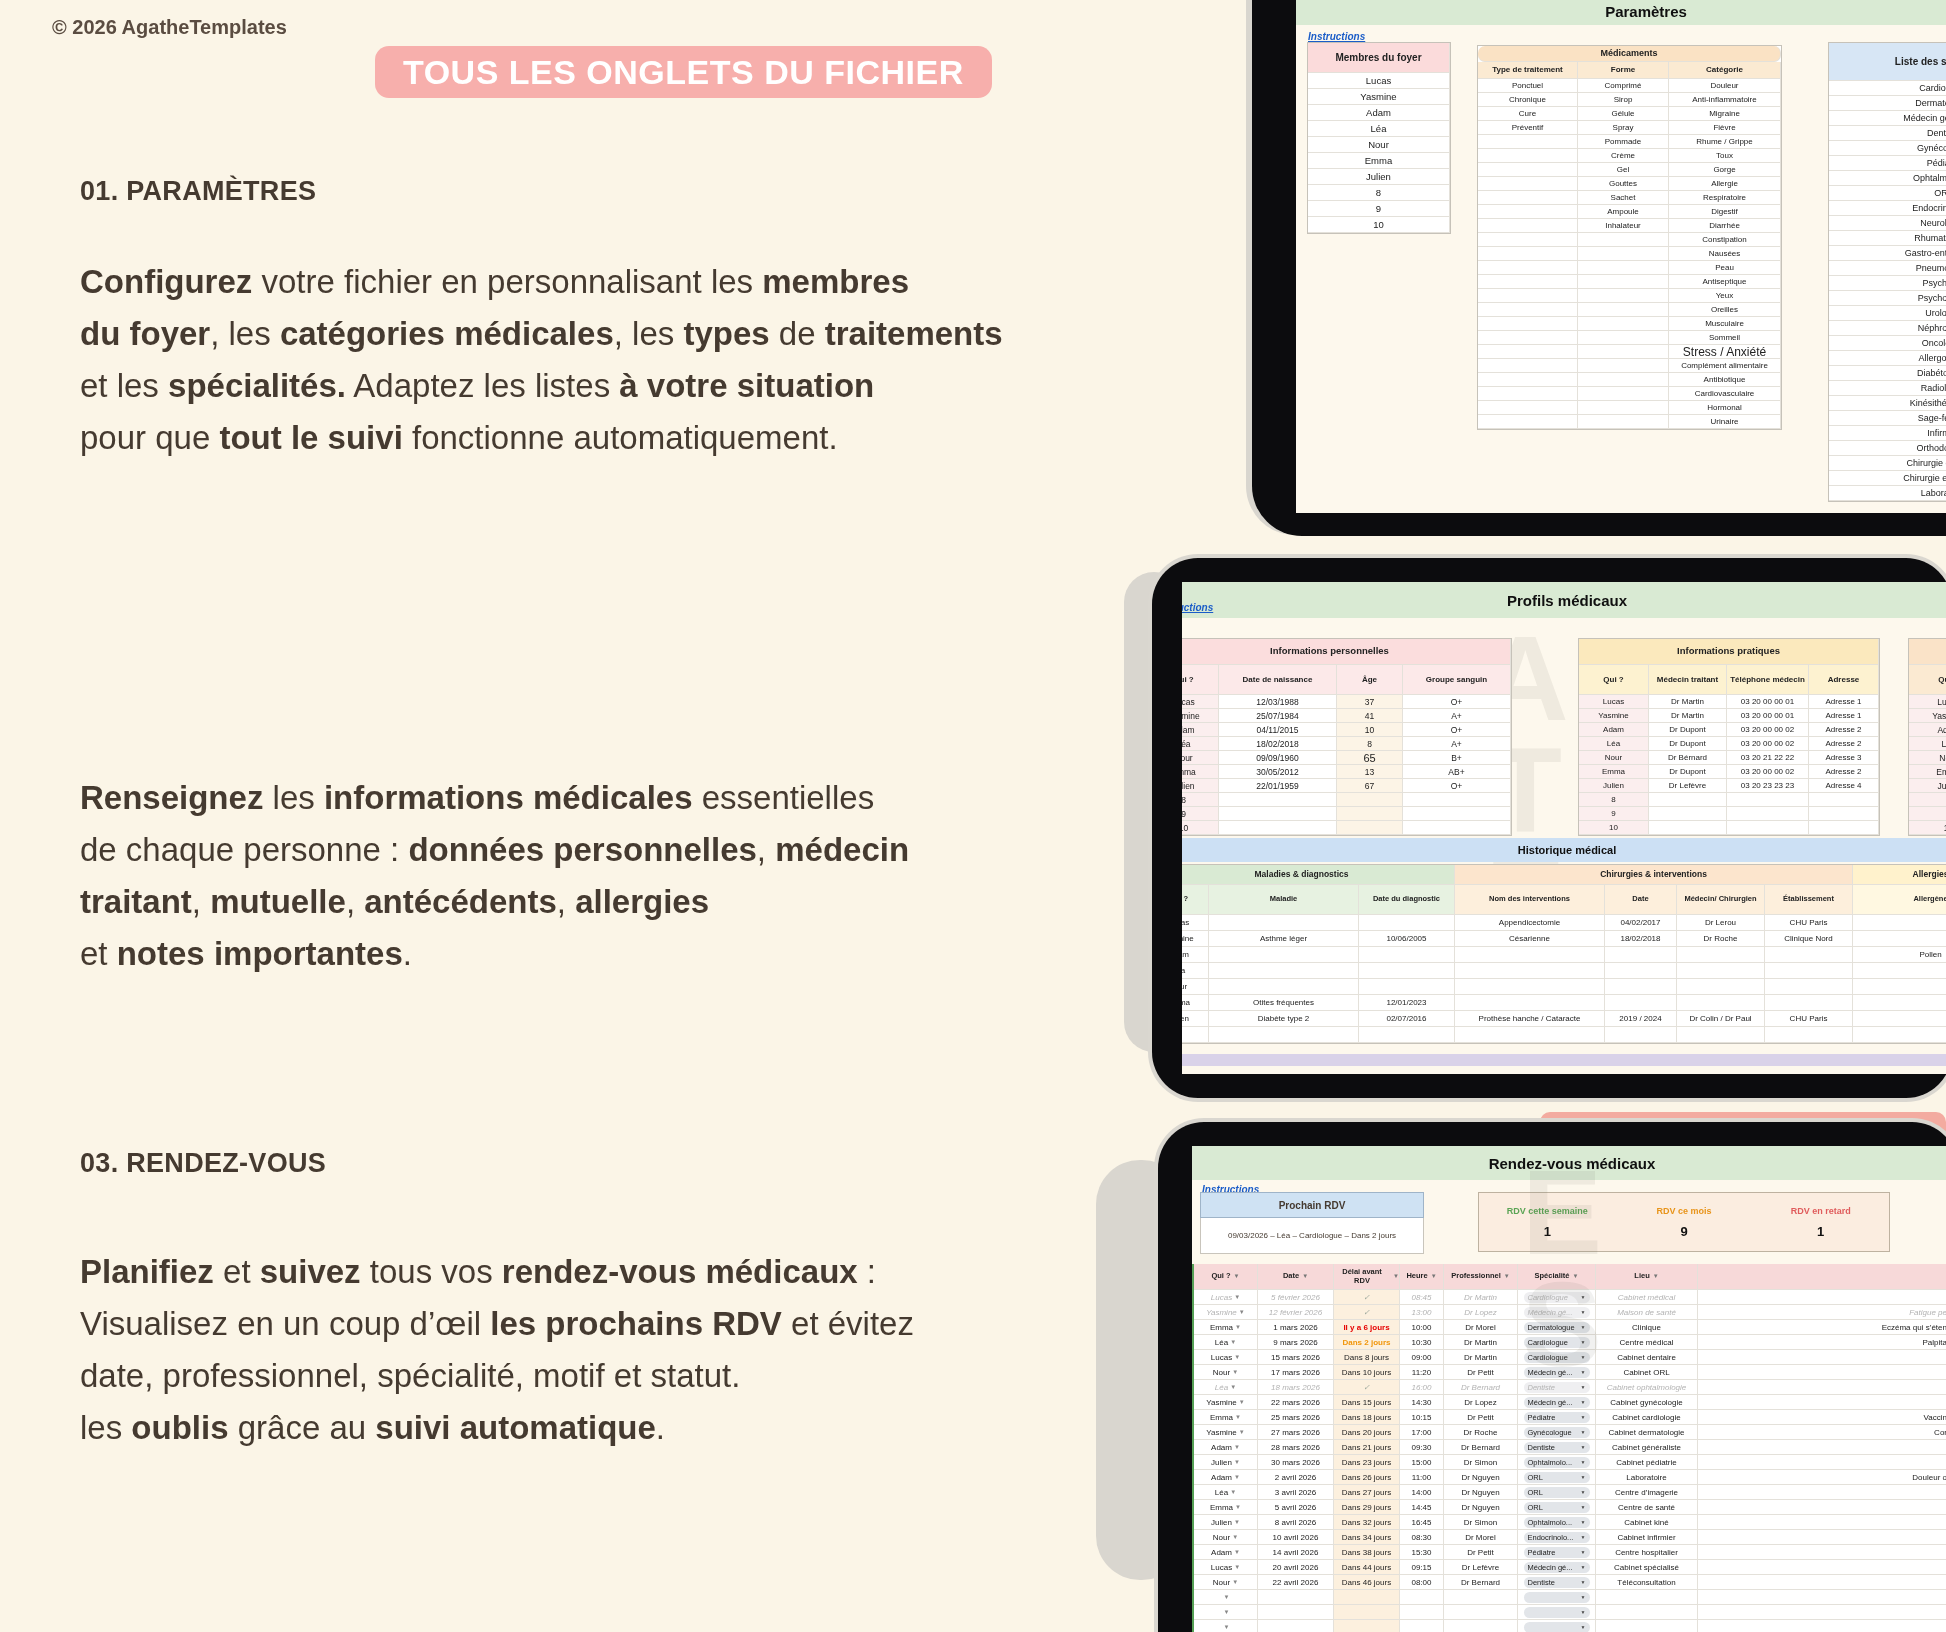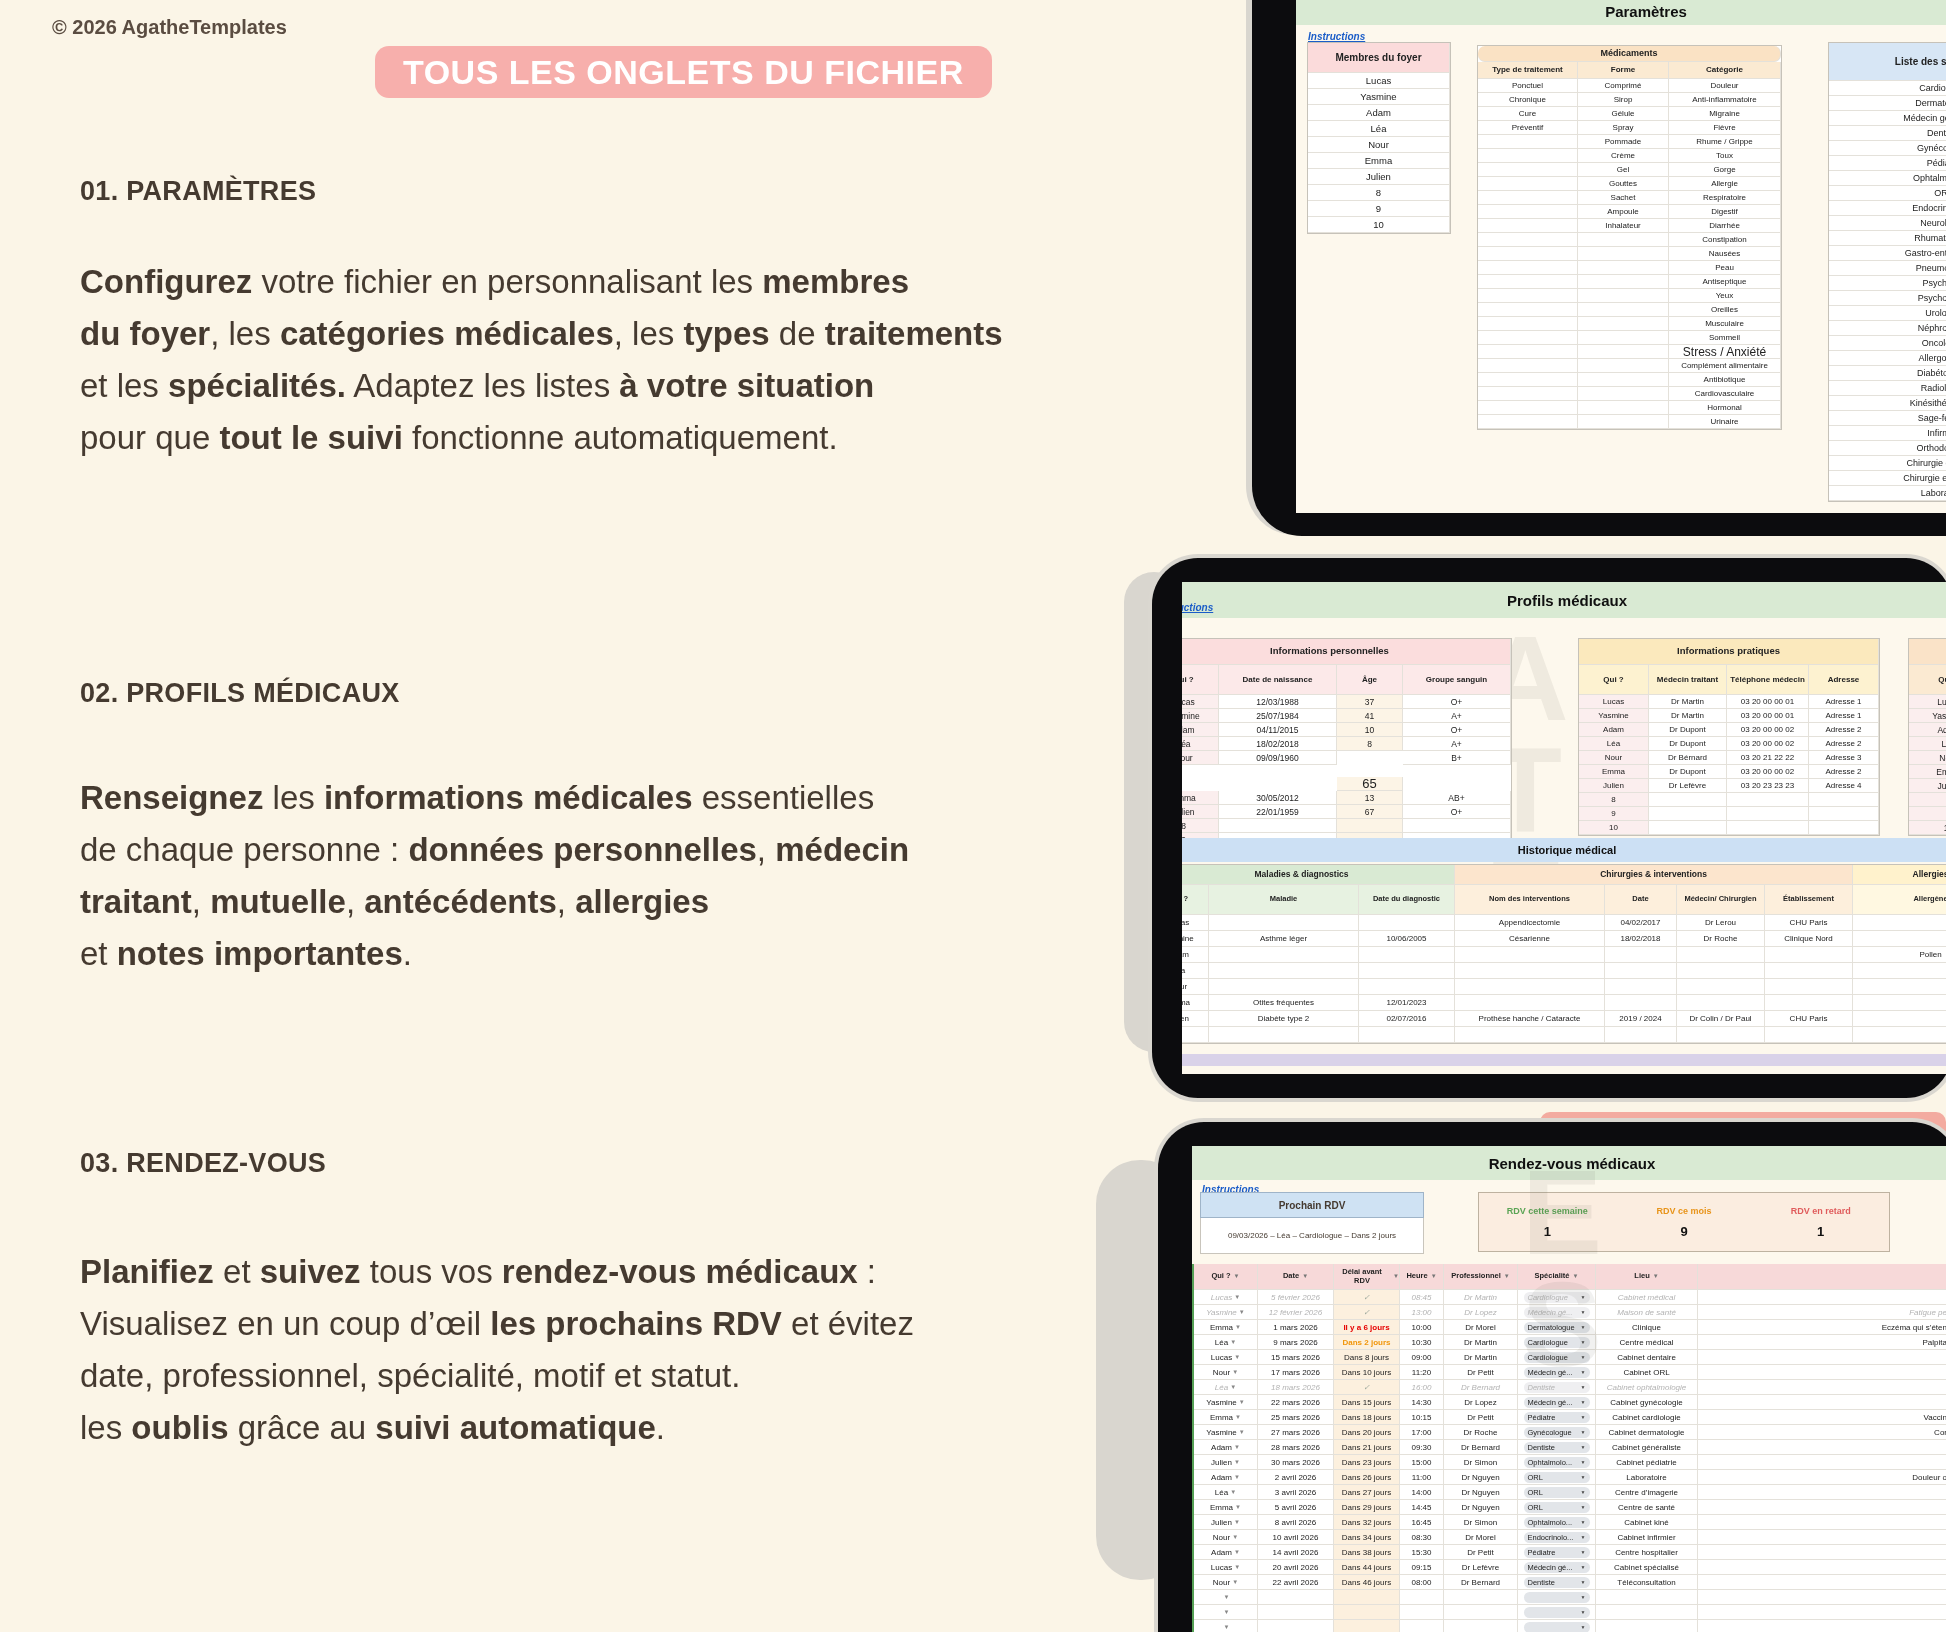--- a/index.html
+++ b/index.html
@@ -66,21 +66,20 @@
   <div class="badge">TOUS LES ONGLETS DU FICHIER</div>
 
   <div class="sec-h" style="top:176px">01. PARAMÈTRES</div>
   <div class="para" style="top:256px" id="para0">
       <div><b>Configurez</b><span> votre fichier en personnalisant les </span><b>membres</b></div>
       <div><b>du foyer</b><span>, les </span><b>catégories médicales</b><span>, les </span><b>types</b><span> de </span><b>traitements</b></div>
       <div><span>et les </span><b>spécialités.</b><span> Adaptez les listes </span><b>à votre situation</b></div>
       <div><span>pour que </span><b>tout le suivi</b><span> fonctionne automatiquement.</span></div>
     </div>
 
-  <div class="sec-h" style="top:678px">02. PROFILS MÉDICAUX</div>
   <div class="para" style="top:772px" id="para1">
       <div><b>Renseignez</b><span> les </span><b>informations médicales</b><span> essentielles</span></div>
       <div><span>de chaque personne : </span><b>données personnelles</b><span>, </span><b>médecin</b></div>
       <div><b>traitant</b><span>, </span><b>mutuelle</b><span>, </span><b>antécédents</b><span>, </span><b>allergies</b></div>
       <div><span>et </span><b>notes importantes</b><span>.</span></div>
     </div>
 
   <div class="sec-h" style="top:1148px">03. RENDEZ-VOUS</div>
   <div class="para" style="top:1246px" id="para2">
       <div><b>Planifiez</b><span> et </span><b>suivez</b><span> tous vos </span><b>rendez-vous médicaux</b><span> :</span></div>
@@ -407,21 +406,21 @@
           </div>
           <div class="trow">
             <div class="cell" style="width: 70px; height: 14px; font-size: 8.5px; background: rgb(251, 238, 238);">Léa</div>
             <div class="cell" style="width: 118px; height: 14px; font-size: 8.5px; background: rgb(255, 255, 255);">18/02/2018</div>
             <div class="cell" style="width: 66px; height: 14px; font-size: 8.5px; background: rgb(252, 244, 230);">8</div>
             <div class="cell" style="width: 108px; height: 14px; font-size: 8.5px; background: rgb(255, 255, 255);">A+</div>
           </div>
           <div class="trow">
             <div class="cell" style="width: 70px; height: 14px; font-size: 8.5px; background: rgb(251, 238, 238);">Nour</div>
             <div class="cell" style="width: 118px; height: 14px; font-size: 8.5px; background: rgb(255, 255, 255);">09/09/1960</div>
-            <div class="cell" style="width: 66px; height: 14px; font-size: 13px; background: rgb(252, 244, 230); margin-top: 26px;">65</div>
+            <div class="cell" style="width: 66px; height: 14px; font-size: 11px; background: rgb(252, 244, 230);">65</div>
             <div class="cell" style="width: 108px; height: 14px; font-size: 8.5px; background: rgb(255, 255, 255);">B+</div>
           </div>
           <div class="trow">
             <div class="cell" style="width: 70px; height: 14px; font-size: 8.5px; background: rgb(251, 238, 238);">Emma</div>
             <div class="cell" style="width: 118px; height: 14px; font-size: 8.5px; background: rgb(255, 255, 255);">30/05/2012</div>
             <div class="cell" style="width: 66px; height: 14px; font-size: 8.5px; background: rgb(252, 244, 230);">13</div>
             <div class="cell" style="width: 108px; height: 14px; font-size: 8.5px; background: rgb(255, 255, 255);">AB+</div>
           </div>
           <div class="trow">
             <div class="cell" style="width: 70px; height: 14px; font-size: 8.5px; background: rgb(251, 238, 238);">Julien</div>

